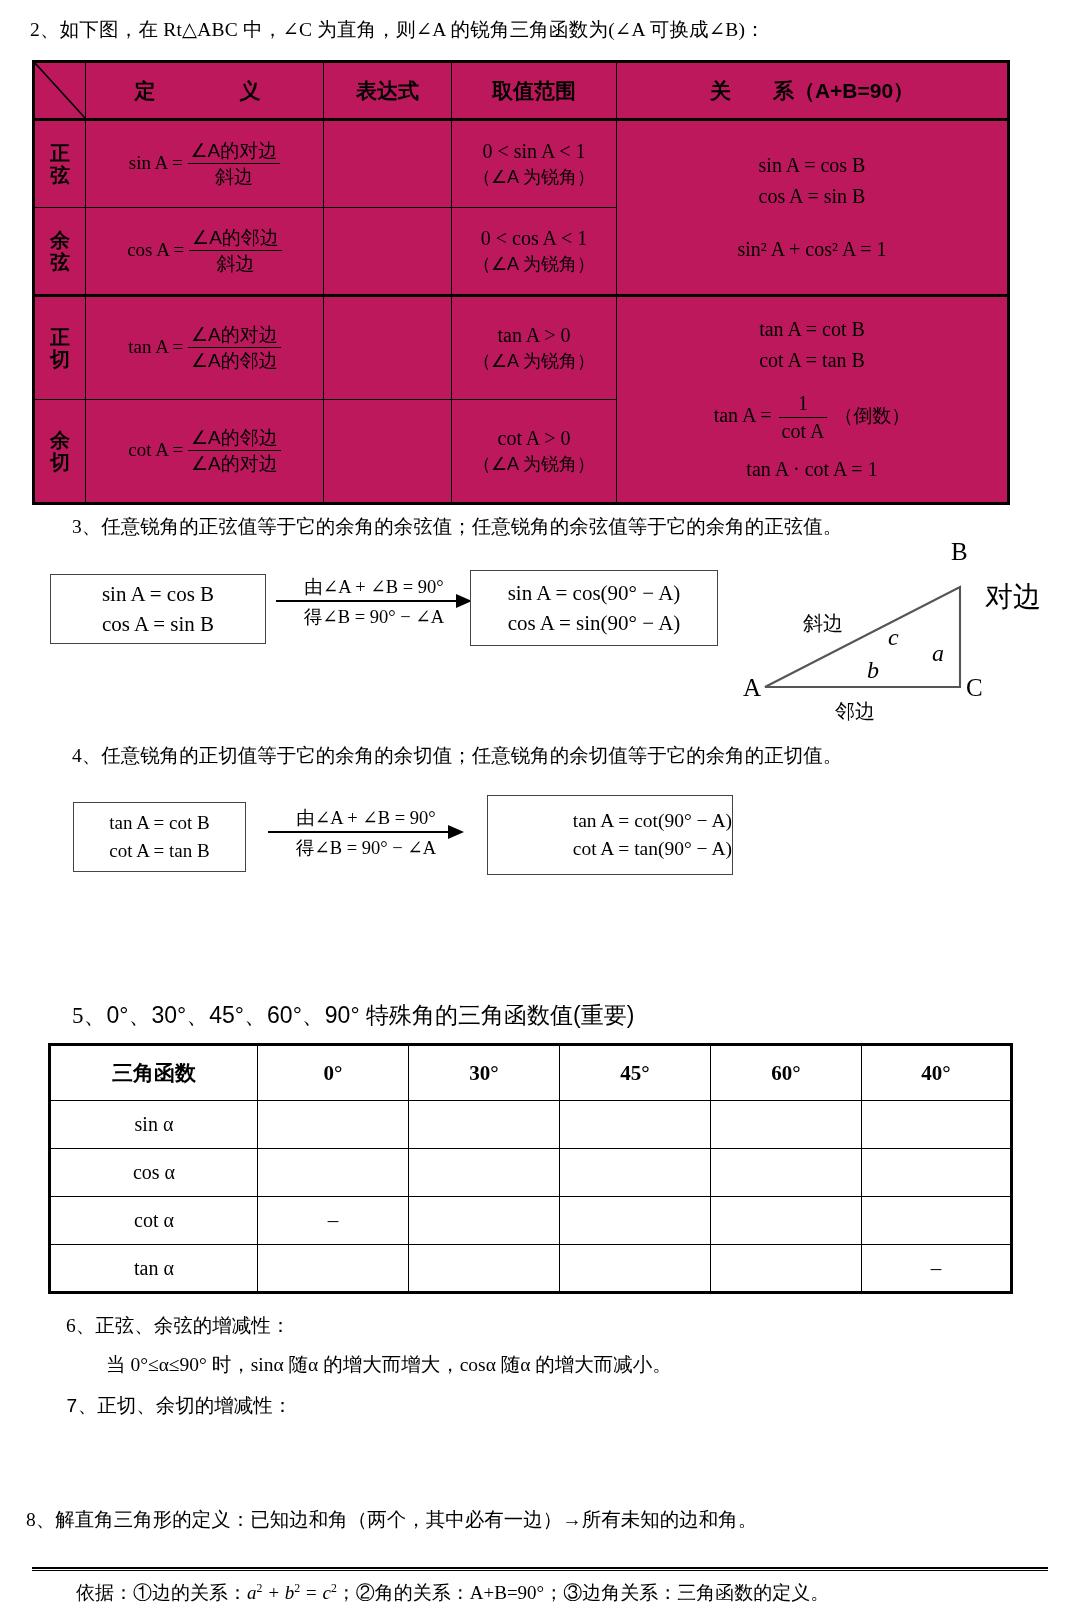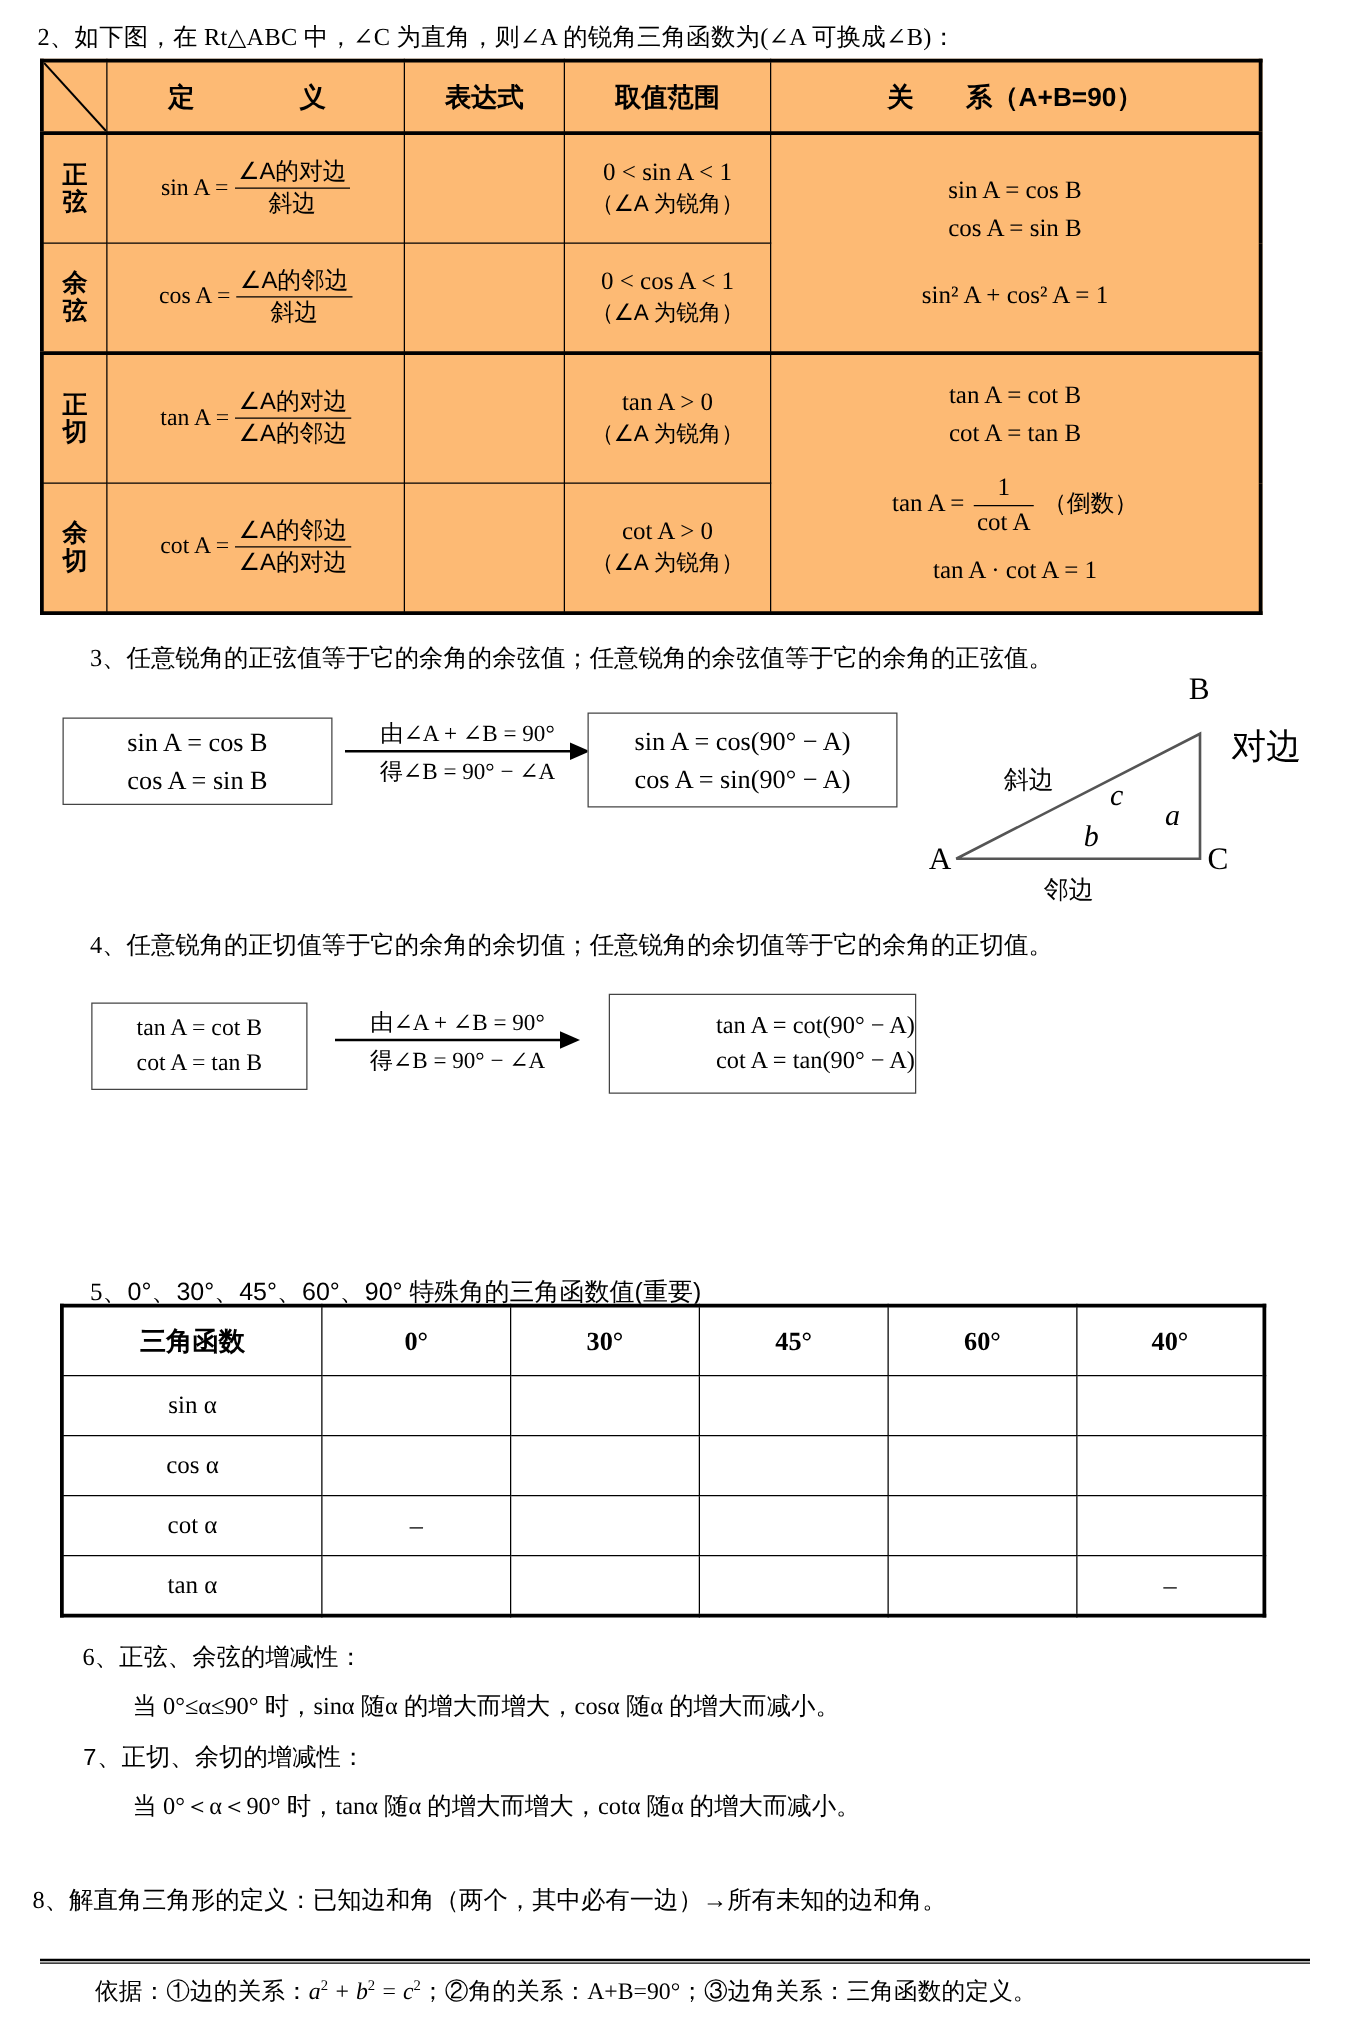--- a/index.html
+++ b/index.html
@@ -29,26 +29,26 @@
     position: absolute;
     left: 30px; top: 16px;
     font-size: 19.5px;
     letter-spacing: .2px;
     white-space: nowrap;
   }
 
   
   .t1 {
     position: absolute;
-    left: 32px; top: 47px;
+    left: 32px; top: 60px;
     width: 975px;
     border-collapse: collapse;
     border: 3px solid #000;
     table-layout: fixed;
-    background: #fdba74;
+    background: #be185d;
   }
   .t1 td {
     border: 1.2px solid #000;
     padding: 0;
     text-align: center;
     vertical-align: middle;
   }
   .t1 .thickTop { border-top: 3px solid #000; }
   .t1 .hdr { height: 58px; font-size: 21px; font-weight: bold; }
   .t1 .corner { position: relative; width: 52px; padding: 0; }
@@ -339,21 +339,21 @@
         <span class="head"></span>
     </div>
     <div class="below">得∠B = 90° − ∠A</div>
   </div>
 
   <div class="fbox" style="left:487px; top:795px; width:246px; height:80px; font-size:19.5px; align-items:flex-end; padding-left:14px;">
     <div>tan A = cot(90° − A)</div>
     <div>cot A = tan(90° − A)</div>
   </div>
 
-  <div class="sec" style="left:72px; top:1000px; font-size:20px;margin-top:20px;">
+  <div class="sec" style="left:72px; top:1000px; font-size:23px;">
     <span>5、</span><span class="cn">0°、30°、45°、60°、90° 特殊角的三角函数值(重要)</span>
   </div>
 
   <table class="t2">
     <colgroup>
       <col style="width:208px">
         <col style="width:151px">
         <col style="width:151px">
       <col style="width:151px">
         <col style="width:151px">
@@ -406,23 +406,20 @@
   <div class="sec" style="left:66px; top:1312px;">
     <span>6、</span><span>正弦、余弦的增减性：</span>
   </div>
   <div class="sec" style="left:106px; top:1351px;">
     <span>当 0°≤α≤90° 时，sinα 随α 的增大而增大，cosα 随α 的增大而减小。</span>
   </div>
 
   <div class="sec" style="left:66px; top:1392px;font-family:Liberation Mono, monospace;">
     <span>7、</span><span>正切、余切的增减性：</span>
   </div>
-  <div class="sec" style="left:106px; top:1431px;">
-    <span>当 0°＜α＜90° 时，tanα 随α 的增大而增大，cotα 随α 的增大而减小。</span>
-  </div>
 
   <div class="sec" style="left:26px; top:1506px;">
     <span>8、</span><span>解直角三角形的定义：已知边和角（两个，其中必有一边）→所有未知的边和角。</span>
   </div>
 
   <div class="rule" style="top:1567px;"></div>
 
   <div class="sec" style="left:76px; top:1580px; font-size:19px;">
     <span>依据：</span><span>①边的关系：</span><span class="mi">a<span class="sup">2</span> + b<span class="sup">2</span> = c<span class="sup">2</span></span><span>；</span><span>②角的关系：A+B=90°</span><span>；</span><span>③边角关系：三角函数的定义。</span>
   </div>

